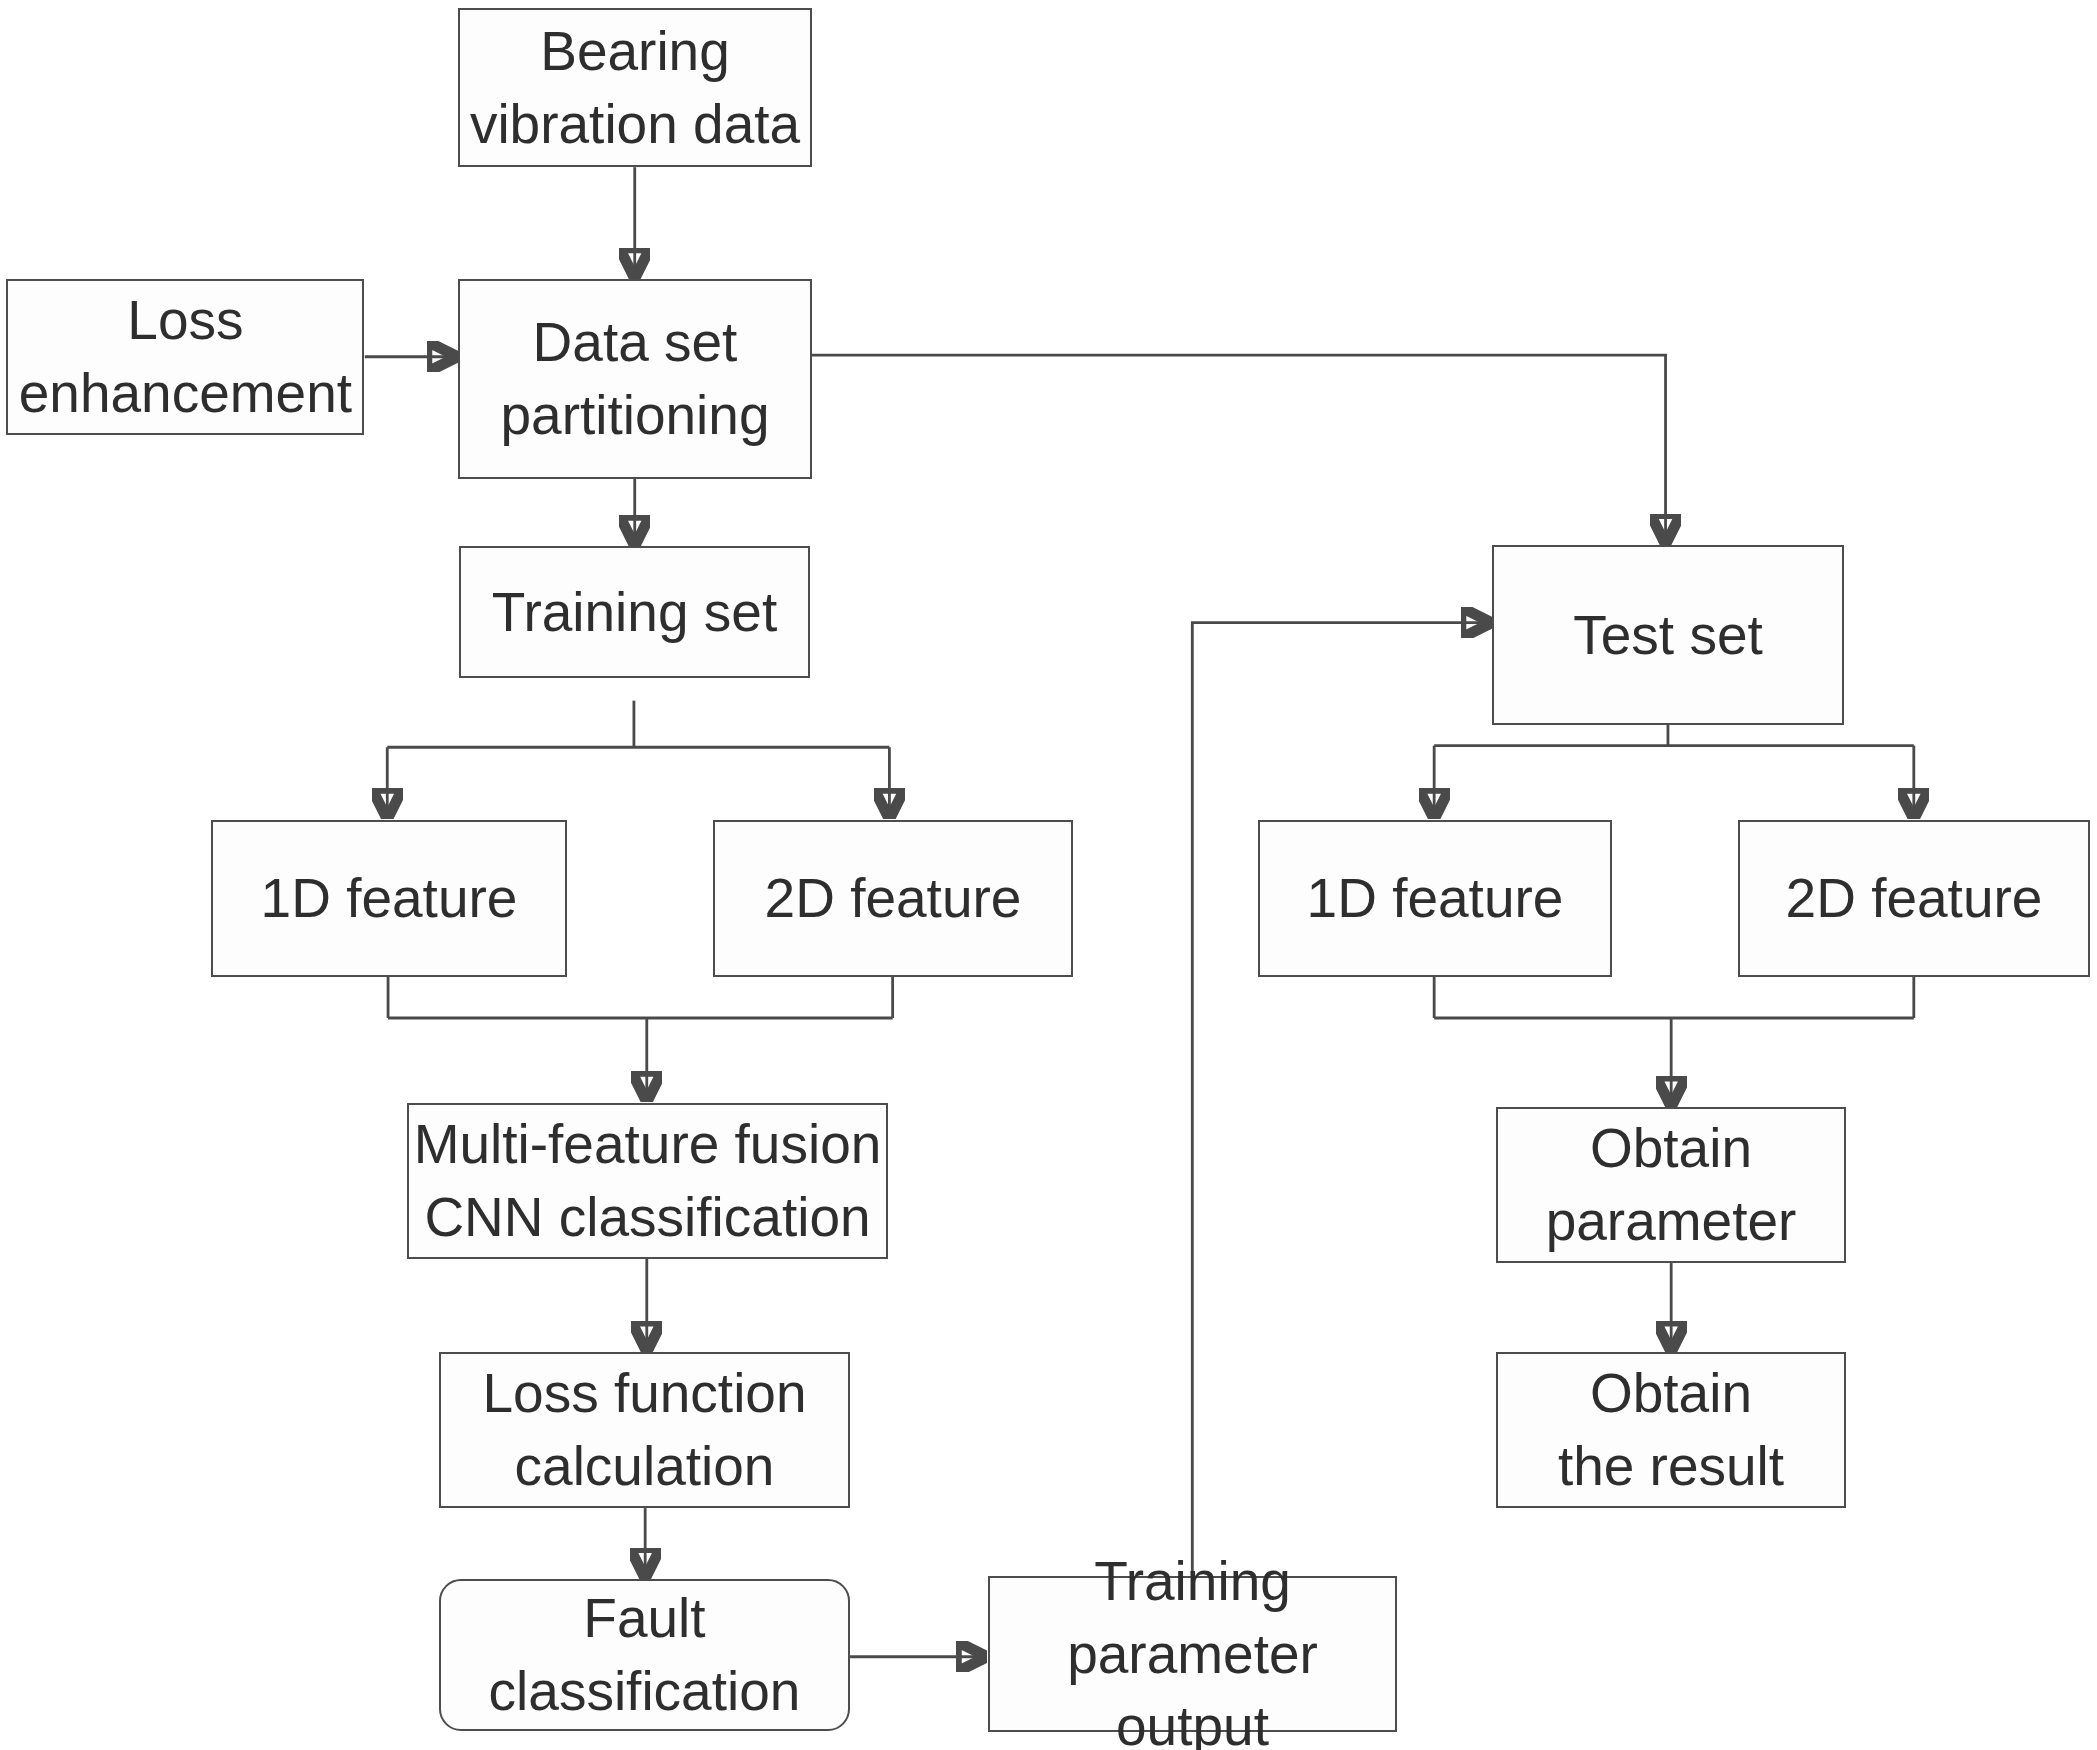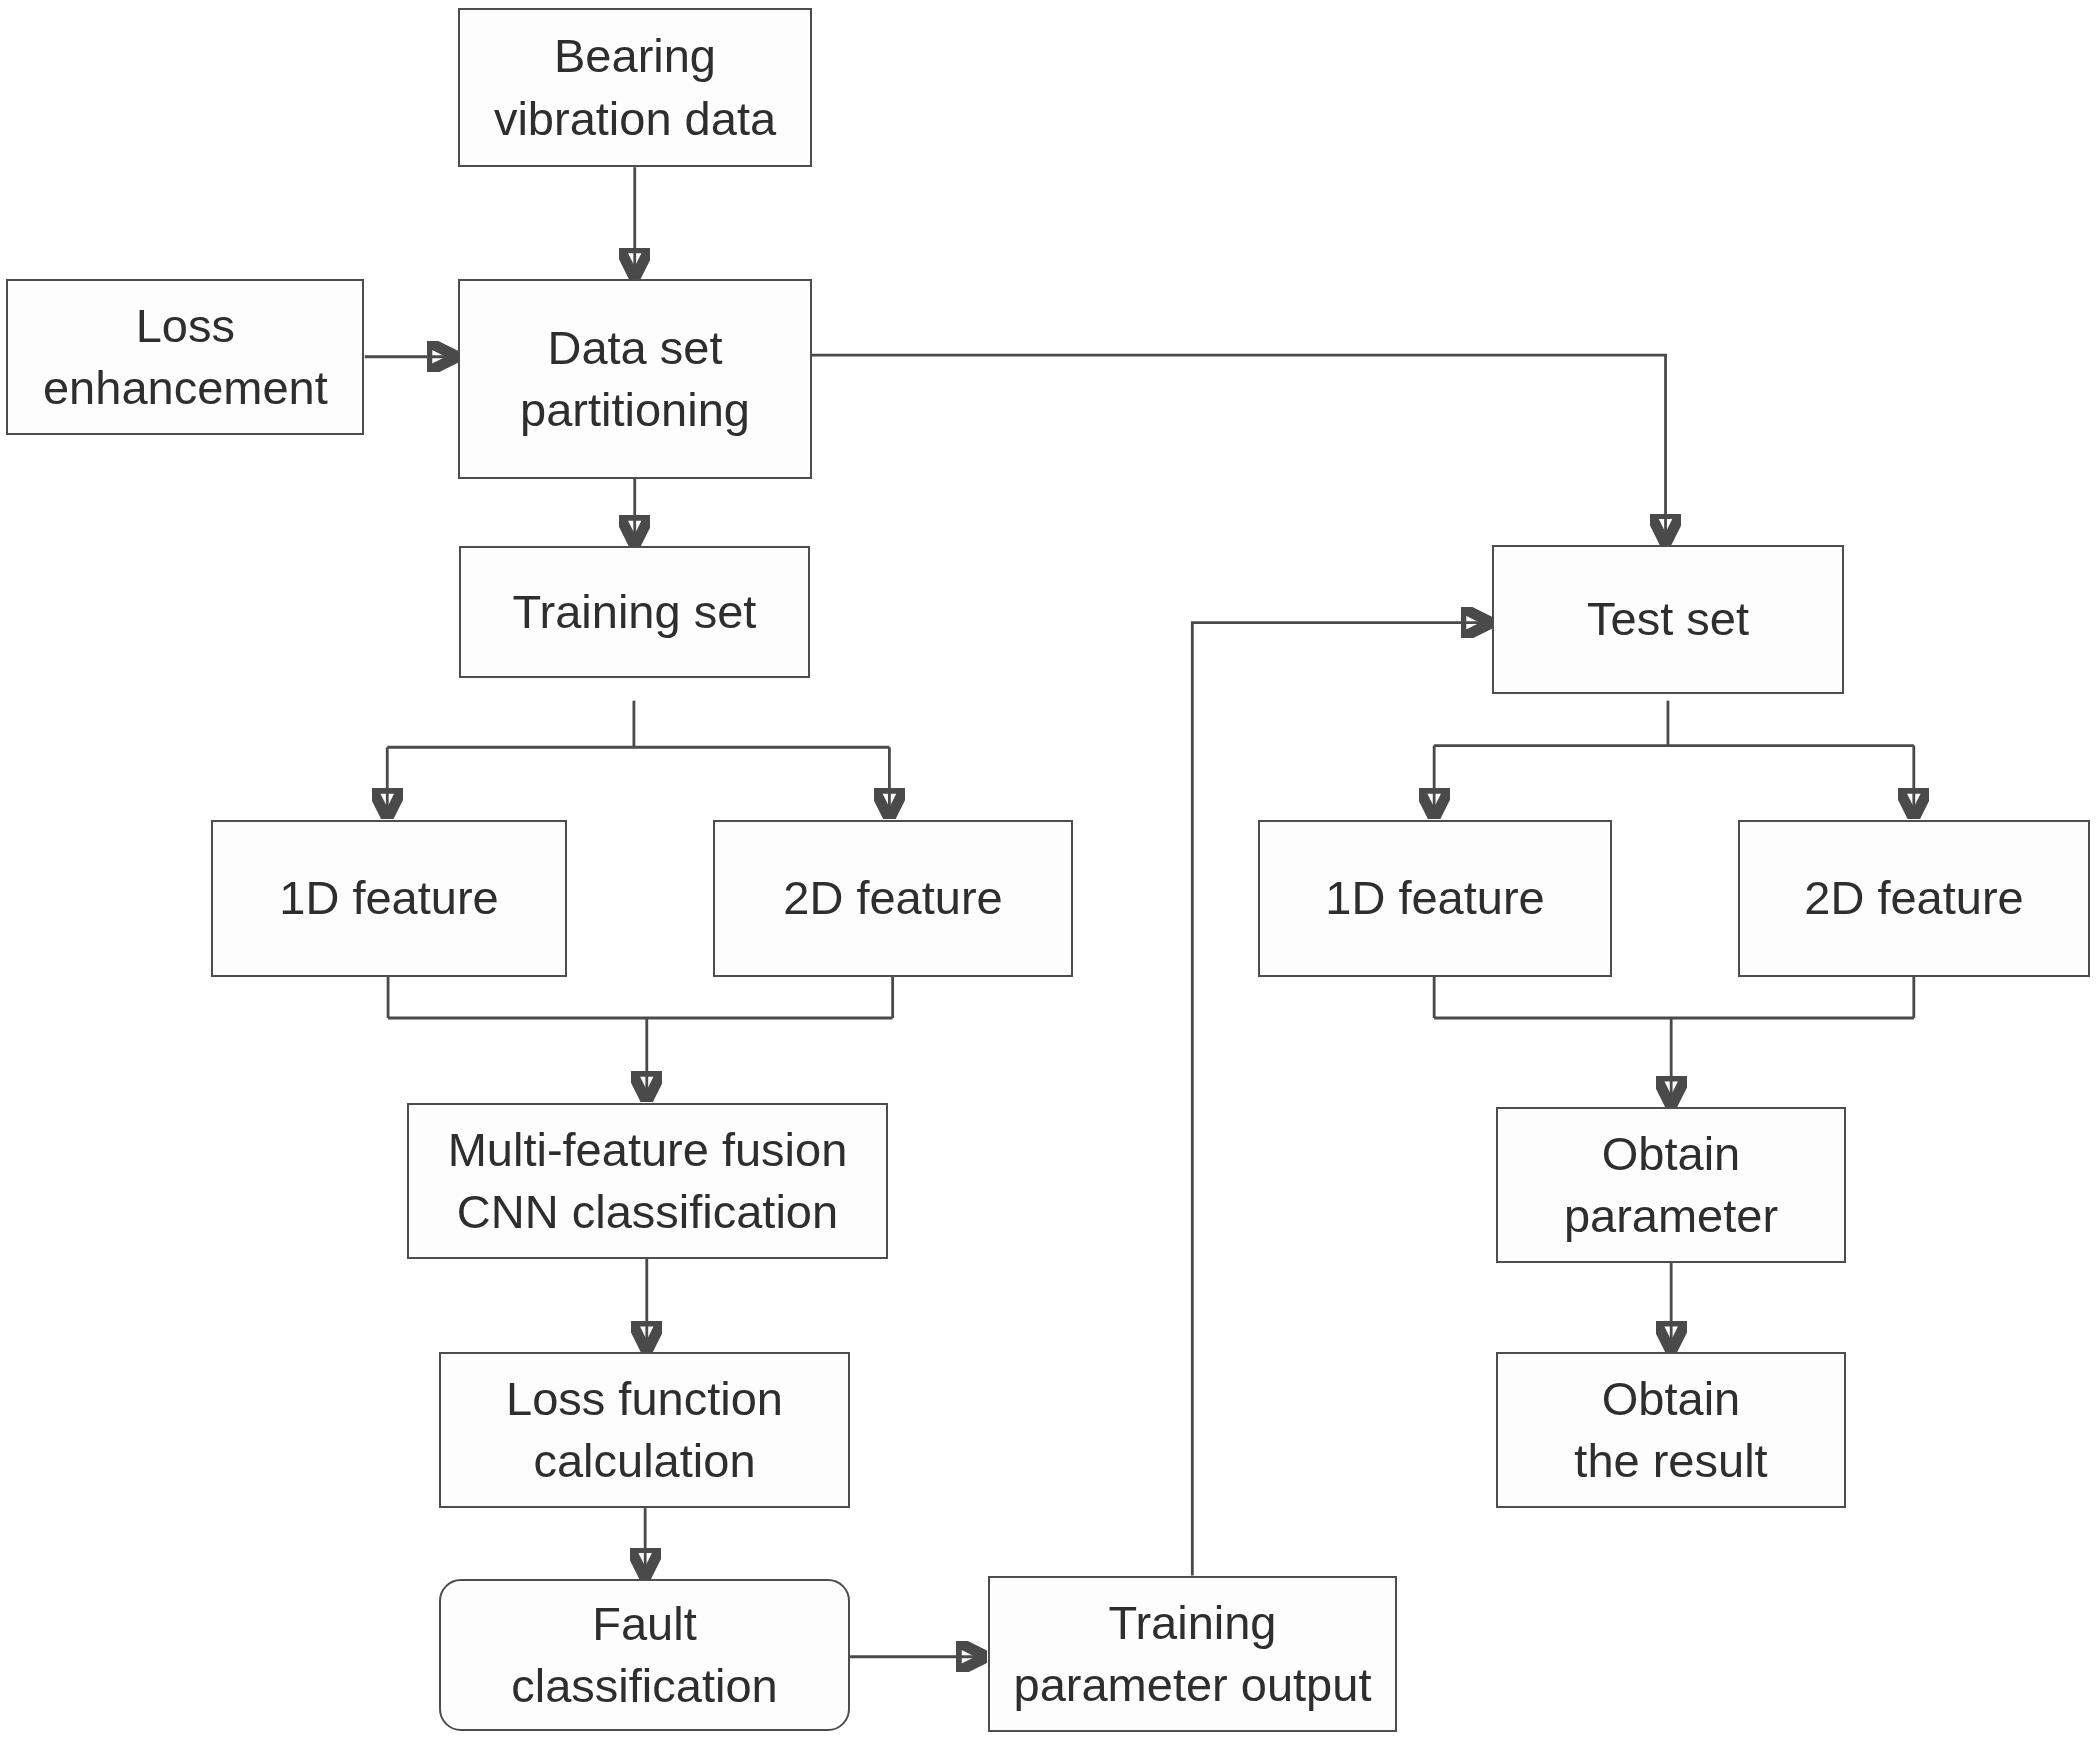--- a/index.html
+++ b/index.html
@@ -28,21 +28,21 @@
   }
   .node {
     position: absolute;
     box-sizing: border-box;
     background: #fdfdfd;
     border: 2.4px solid #4d4d4d;
     display: flex;
     align-items: center;
     justify-content: center;
     text-align: center;
-    font-size: 47px;
+    font-size: 55px;
     line-height: 1.32;
     color: #2e2e2e;
     white-space: pre-line;
   }
 </style>
 </head>
 <body>
 
 <div class="canvas">
 
@@ -91,21 +91,21 @@
     <path d="M2080,1572 V1677" marker-end="url(#arrow)"></path>
   </svg>
 
   <div class="node" style="left:458px; top:8px;   width:354px; height:159px;">Bearing
 vibration data</div>
   <div class="node" style="left:6.4px;   top:279px;  width:358px; height:156px;">Loss
 enhancement</div>
   <div class="node" style="left:458px; top:279px;  width:354px; height:200px;">Data set
 partitioning</div>
   <div class="node" style="left:459px; top:546px;  width:351px; height:132px;">Training set</div>
-  <div class="node" style="left:1492px;top:545px;  width:352px; height:149px;">Test set</div>
+  <div class="node" style="left:1492px;top:545px;  width:352px; height:180px;">Test set</div>
   <div class="node" style="left:211px; top:820px; width:356px; height:157px;">1D feature</div>
   <div class="node" style="left:713px; top:820px; width:360px; height:157px;">2D feature</div>
   <div class="node" style="left:1258px;top:820px; width:354px; height:157px;">1D feature</div>
   <div class="node" style="left:1738px;top:820px; width:352px; height:157px;">2D feature</div>
   <div class="node" style="left:407px; top:1103px; width:481px; height:156px;">Multi-feature fusion
 CNN classification</div>
   <div class="node" style="left:439px; top:1352px; width:411px; height:156px;">Loss function
 calculation</div>
   <div class="node" style="left:439px; top:1579px; width:411px; height:152px;border-radius:22px;">Fault
 classification</div>

